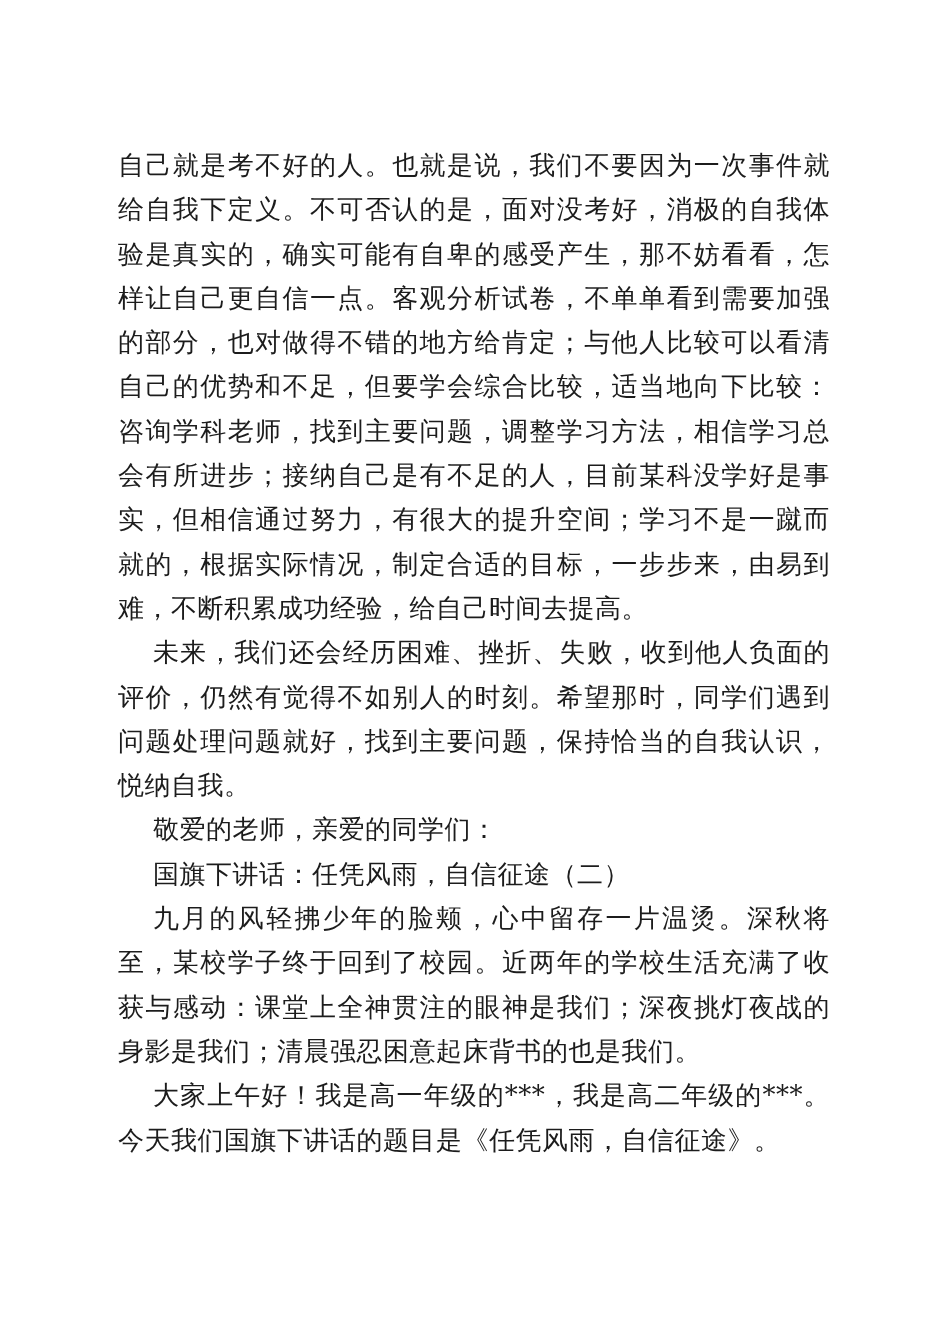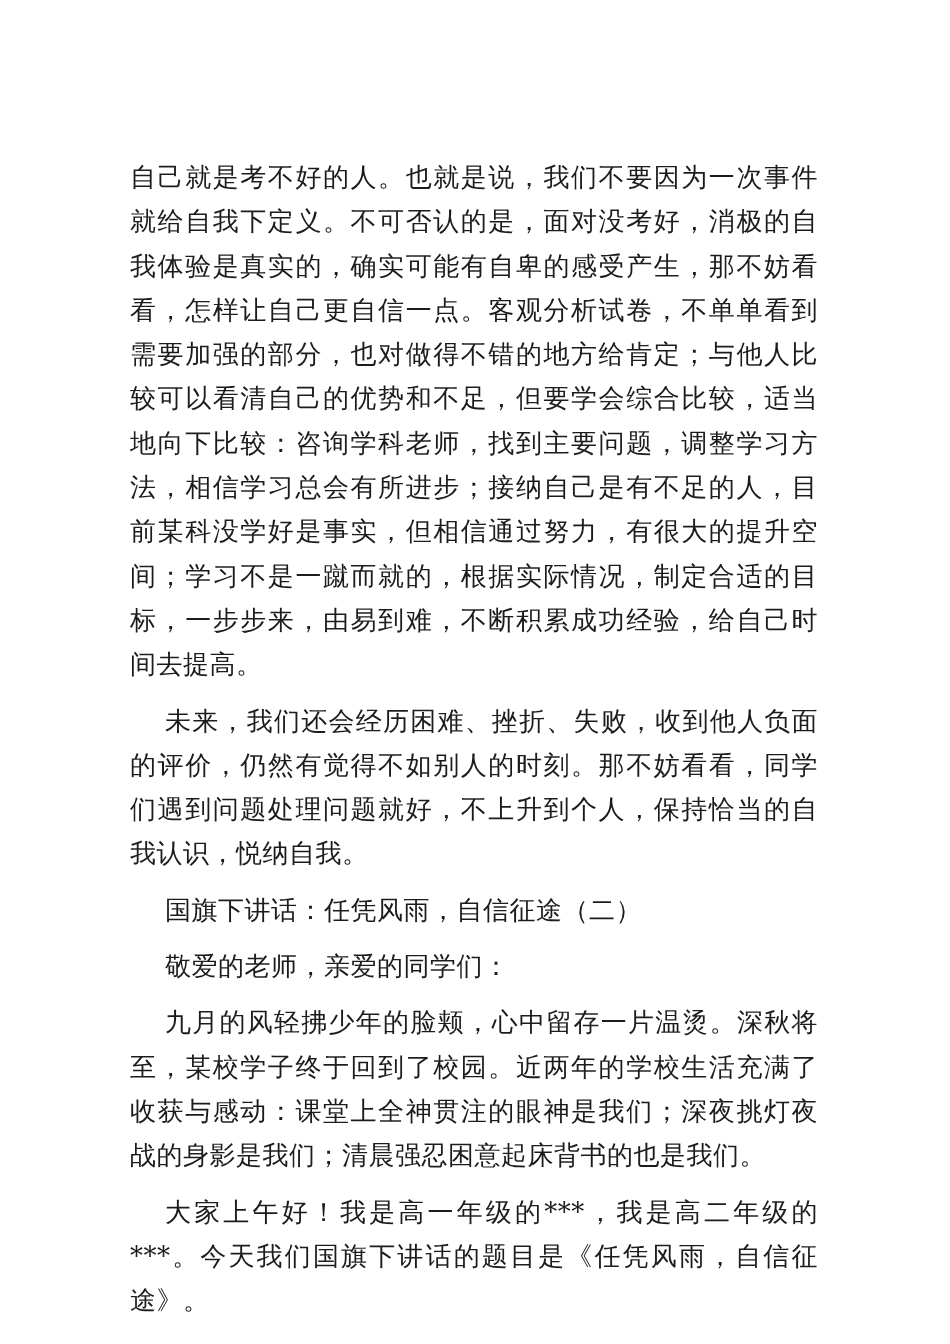--- a/index.html
+++ b/index.html
@@ -21,33 +21,33 @@
     left: 118px;
     width: 712px;
     color: #1c1c1c;
     font-size: 26px;
     line-height: 44.3px;
     text-align: justify;
     letter-spacing: 0.5px;
     font-weight: 400;
   }
   .content p {
-    margin: 12px;
+    margin: 0;
     padding: 0;
     text-indent: 0;
   }
   .content p.indent {
     text-indent: 35px;
   }
 </style>
 </head>
 <body>
 
 <div class="page">
   <div class="content" id="paragraphs">
       <p class="">自己就是考不好的人。也就是说，我们不要因为一次事件就给自我下定义。不可否认的是，面对没考好，消极的自我体验是真实的，确实可能有自卑的感受产生，那不妨看看，怎样让自己更自信一点。客观分析试卷，不单单看到需要加强的部分，也对做得不错的地方给肯定；与他人比较可以看清自己的优势和不足，但要学会综合比较，适当地向下比较：咨询学科老师，找到主要问题，调整学习方法，相信学习总会有所进步；接纳自己是有不足的人，目前某科没学好是事实，但相信通过努力，有很大的提升空间；学习不是一蹴而就的，根据实际情况，制定合适的目标，一步步来，由易到难，不断积累成功经验，给自己时间去提高。</p>
-      <p class="indent">未来，我们还会经历困难、挫折、失败，收到他人负面的评价，仍然有觉得不如别人的时刻。那不妨看看，同学们遇到问题处理问题就好，不上升到个人，保持恰当的自我认识，悦纳自我。</p>
+      <p class="indent">未来，我们还会经历困难、挫折、失败，收到他人负面的评价，仍然有觉得不如别人的时刻。希望那时，同学们遇到问题处理问题就好，找到主要问题，保持恰当的自我认识，悦纳自我。</p>
+      <p class="indent">敬爱的老师，亲爱的同学们：</p>
       <p class="indent">国旗下讲话：任凭风雨，自信征途（二）</p>
-      <p class="indent">敬爱的老师，亲爱的同学们：</p>
       <p class="indent">九月的风轻拂少年的脸颊，心中留存一片温烫。深秋将至，某校学子终于回到了校园。近两年的学校生活充满了收获与感动：课堂上全神贯注的眼神是我们；深夜挑灯夜战的身影是我们；清晨强忍困意起床背书的也是我们。</p>
       <p class="indent">大家上午好！我是高一年级的***，我是高二年级的***。今天我们国旗下讲话的题目是《任凭风雨，自信征途》。</p>
     </div>
 </div>
 
 </body></html>

